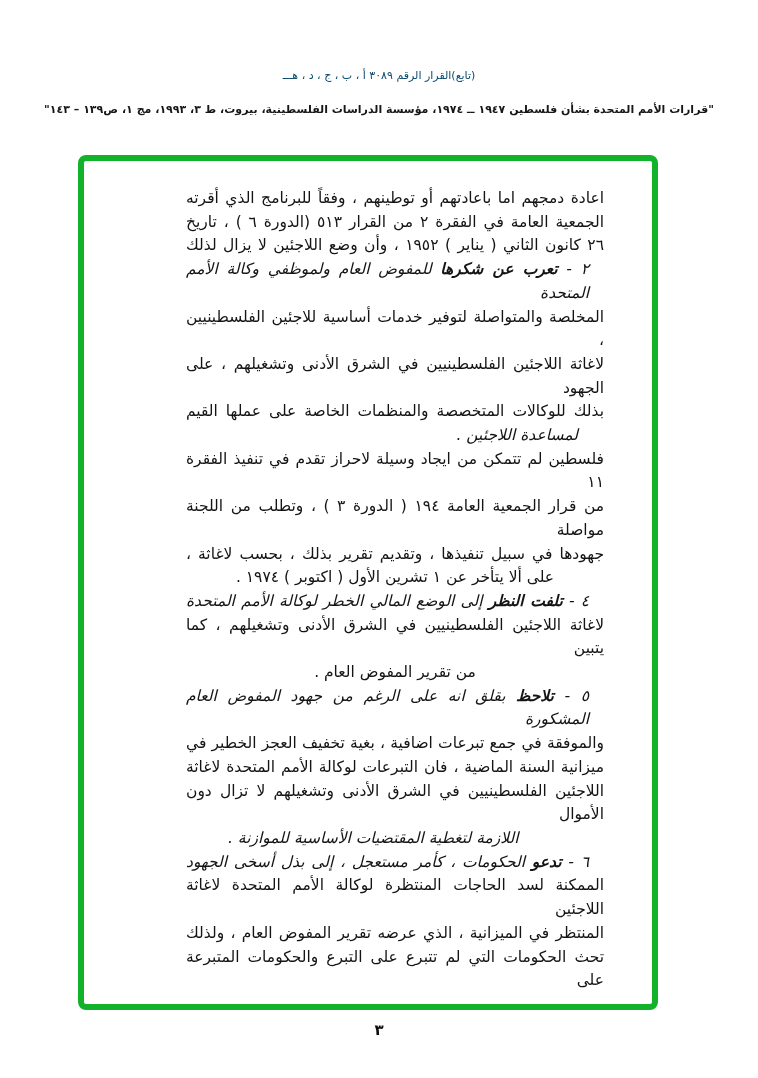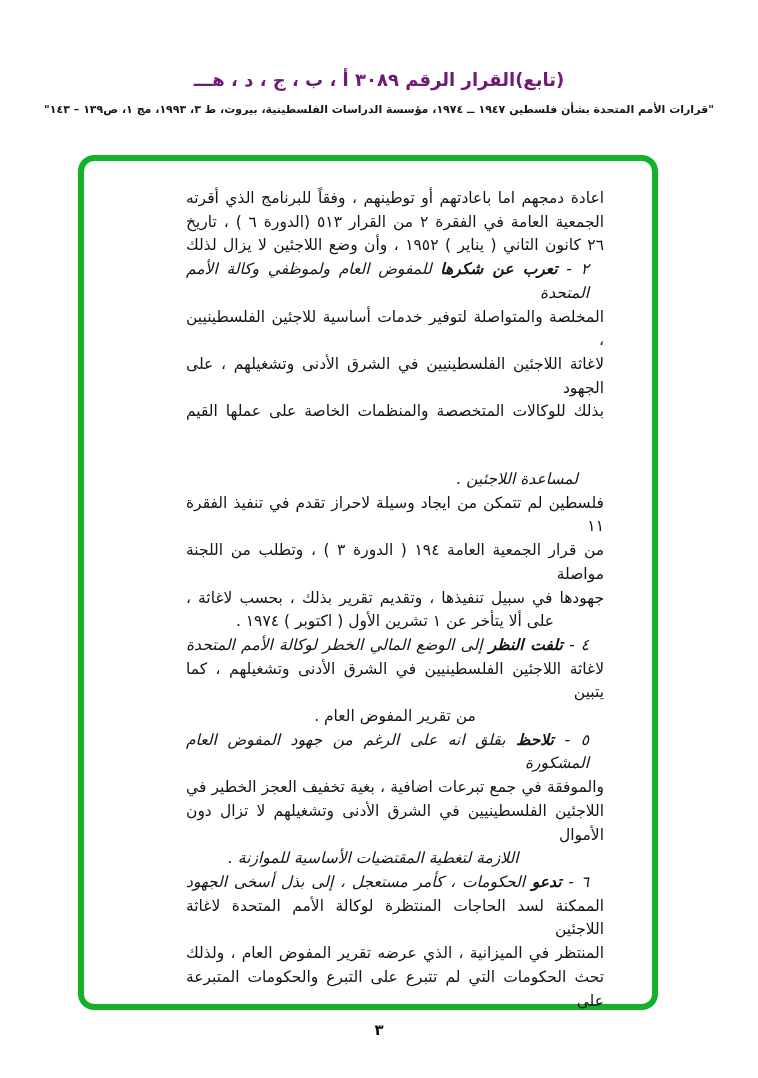--- a/index.html
+++ b/index.html
@@ -6,47 +6,47 @@
   body{
     width:758px;height:1078px;background:#ffffff;
     font-family:"DejaVu Sans",sans-serif;
     -webkit-font-smoothing:antialiased;
   }
   .page{position:relative;width:758px;height:1078px;background:#ffffff;overflow:hidden;}
 
   .title{
     position:absolute;top:69px;left:0;width:758px;
     text-align:center;direction:rtl;
-    font-size:18px;font-weight:bold;color:#701a75;
+    font-size:11px;font-weight:normal;color:#0c4a6e;
     letter-spacing:.5px;
   }
   .source{
     position:absolute;top:103px;left:0;width:758px;
     text-align:center;direction:rtl;white-space:nowrap;
     font-size:11px;font-weight:bold;color:#161616;
   }
 
   .frame{
     position:absolute;left:78px;top:155px;width:580px;height:855px;
-    box-sizing:border-box;border:6px solid #12b22a;border-radius:16px;
+    box-sizing:border-box;border:6px solid #12b22a;border-radius:8px;
     background:#ffffff;
   }
 
   .doc{
     position:absolute;left:102px;top:26px;width:418px;
     direction:rtl;unicode-bidi:embed;
     font-size:15.5px;line-height:23.7px;color:#141414;
   }
   .para{margin:0;padding:0;}
   .line{text-align:justify;text-align-last:justify;}
   .line.left{text-align:left;text-align-last:left;}
   .line.right{text-align:right;text-align-last:right;}
   .line.center{text-align:center;text-align-last:center;}
   .line.ind{padding-right:15px;font-style:italic;}
-  .line.right.ind{padding-right:26px;padding-left:0;margin-top:44px;}
+  .line.right.ind{padding-right:26px;padding-left:0;}
   .line.left.ind{padding-left:42px;padding-right:0;}
   .b{font-weight:bold;}
 
   .pagenum{
     position:absolute;top:1021px;left:0;width:758px;
     text-align:center;font-size:15px;font-weight:bold;color:#0d0d0d;
   }
 </style>
 </head>
 <body>
@@ -78,20 +78,21 @@
           <div class="line center"><span>على ألا يتأخر عن ١ تشرين الأول ( اكتوبر ) ١٩٧٤ .</span></div>
         </div>
         <div class="para">
           <div class="line fill ind"><span>٤ - </span><span class="b">تلفت النظر</span><span> إلى الوضع المالي الخطر لوكالة الأمم المتحدة</span></div>
           <div class="line fill"><span>لاغاثة اللاجئين الفلسطينيين في الشرق الأدنى وتشغيلهم ، كما يتبين</span></div>
           <div class="line center"><span>من تقرير المفوض العام .</span></div>
         </div>
         <div class="para">
           <div class="line fill ind"><span>٥ - </span><span class="b">تلاحظ</span><span> بقلق انه على الرغم من جهود المفوض العام المشكورة</span></div>
           <div class="line fill"><span>والموفقة في جمع تبرعات اضافية ، بغية تخفيف العجز الخطير في</span></div>
+          <div class="line fill"><span>ميزانية السنة الماضية ، فان التبرعات لوكالة الأمم المتحدة لاغاثة</span></div>
           <div class="line fill"><span>اللاجئين الفلسطينيين في الشرق الأدنى وتشغيلهم لا تزال دون الأموال</span></div>
           <div class="line left ind"><span>اللازمة لتغطية المقتضيات الأساسية للموازنة .</span></div>
         </div>
         <div class="para">
           <div class="line fill ind"><span>٦ - </span><span class="b">تدعو</span><span> الحكومات ، كأمر مستعجل ، إلى بذل أسخى الجهود</span></div>
           <div class="line fill"><span>الممكنة لسد الحاجات المنتظرة لوكالة الأمم المتحدة لاغاثة اللاجئين</span></div>
           <div class="line fill"><span>المنتظر في الميزانية ، الذي عرضه تقرير المفوض العام ، ولذلك</span></div>
           <div class="line fill"><span>تحث الحكومات التي لم تتبرع على التبرع والحكومات المتبرعة على</span></div>
         </div>
       </div>

